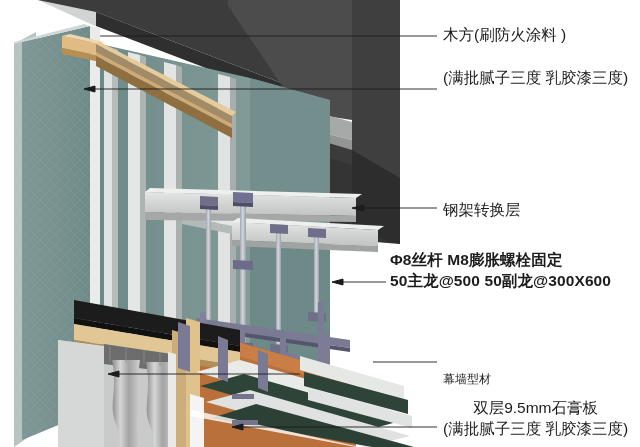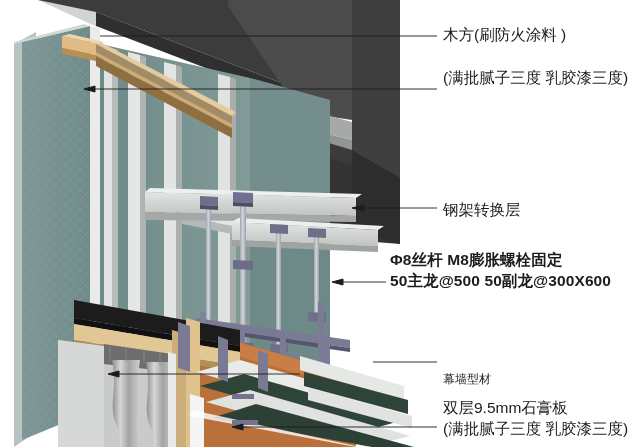--- a/index.html
+++ b/index.html
@@ -42,21 +42,21 @@
     pointer-events: auto;
   }
   .callout .ln {
     display: block;
   }
   .c-woodblock { left: 443px; top: 25px; font-size: 15.5px; }
   .c-single    { left: 443px; top: 68px; font-size: 15.5px; }
   .c-steel     { left: 443px; top: 200px; font-size: 15.5px; }
   .c-rod       { left: 390px; top: 250px; font-size: 15.5px; font-weight: bold; letter-spacing: .1px; }
   .c-curtain   { left: 443px; top: 352px; font-size: 12px; margin-top: 20px; }
-  .c-double    { left: 443px; top: 398px; font-size: 15.5px; }
+  .c-double    { left: 443px; top: 398px; font-size: 15.5px; text-align: center; }
 </style>
 </head>
 <body>
 
 <div id="stage">
 
   <svg class="layer" viewBox="0 0 640 447">
     <defs>
       <pattern id="glassHatch" width="10" height="10" patternUnits="userSpaceOnUse" patternTransform="rotate(0)">
         <path d="M0 0 L10 10 M10 0 L0 10" stroke="#8ba09c" stroke-width="0.7" fill="none"></path>

